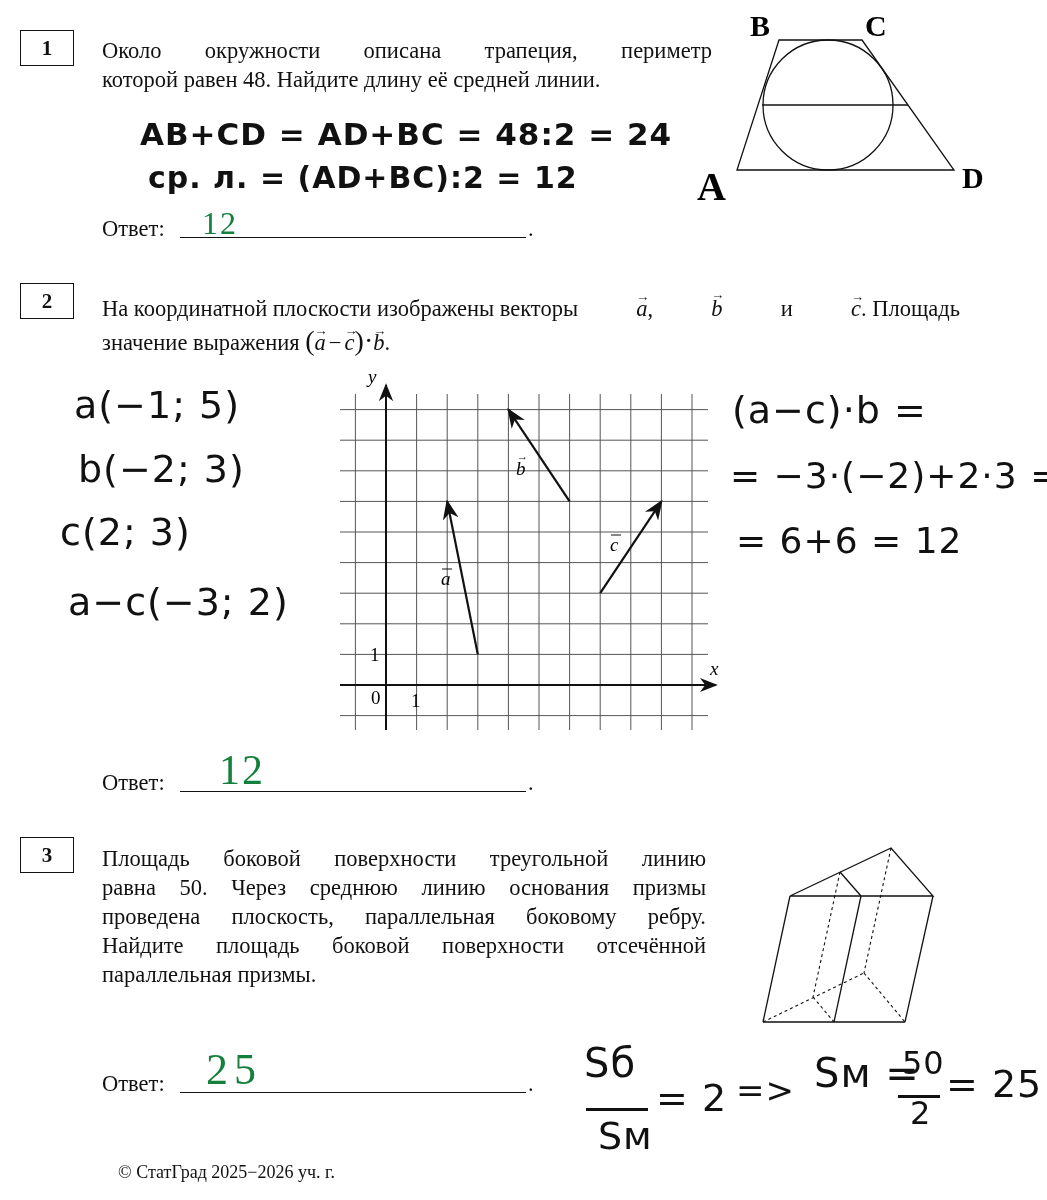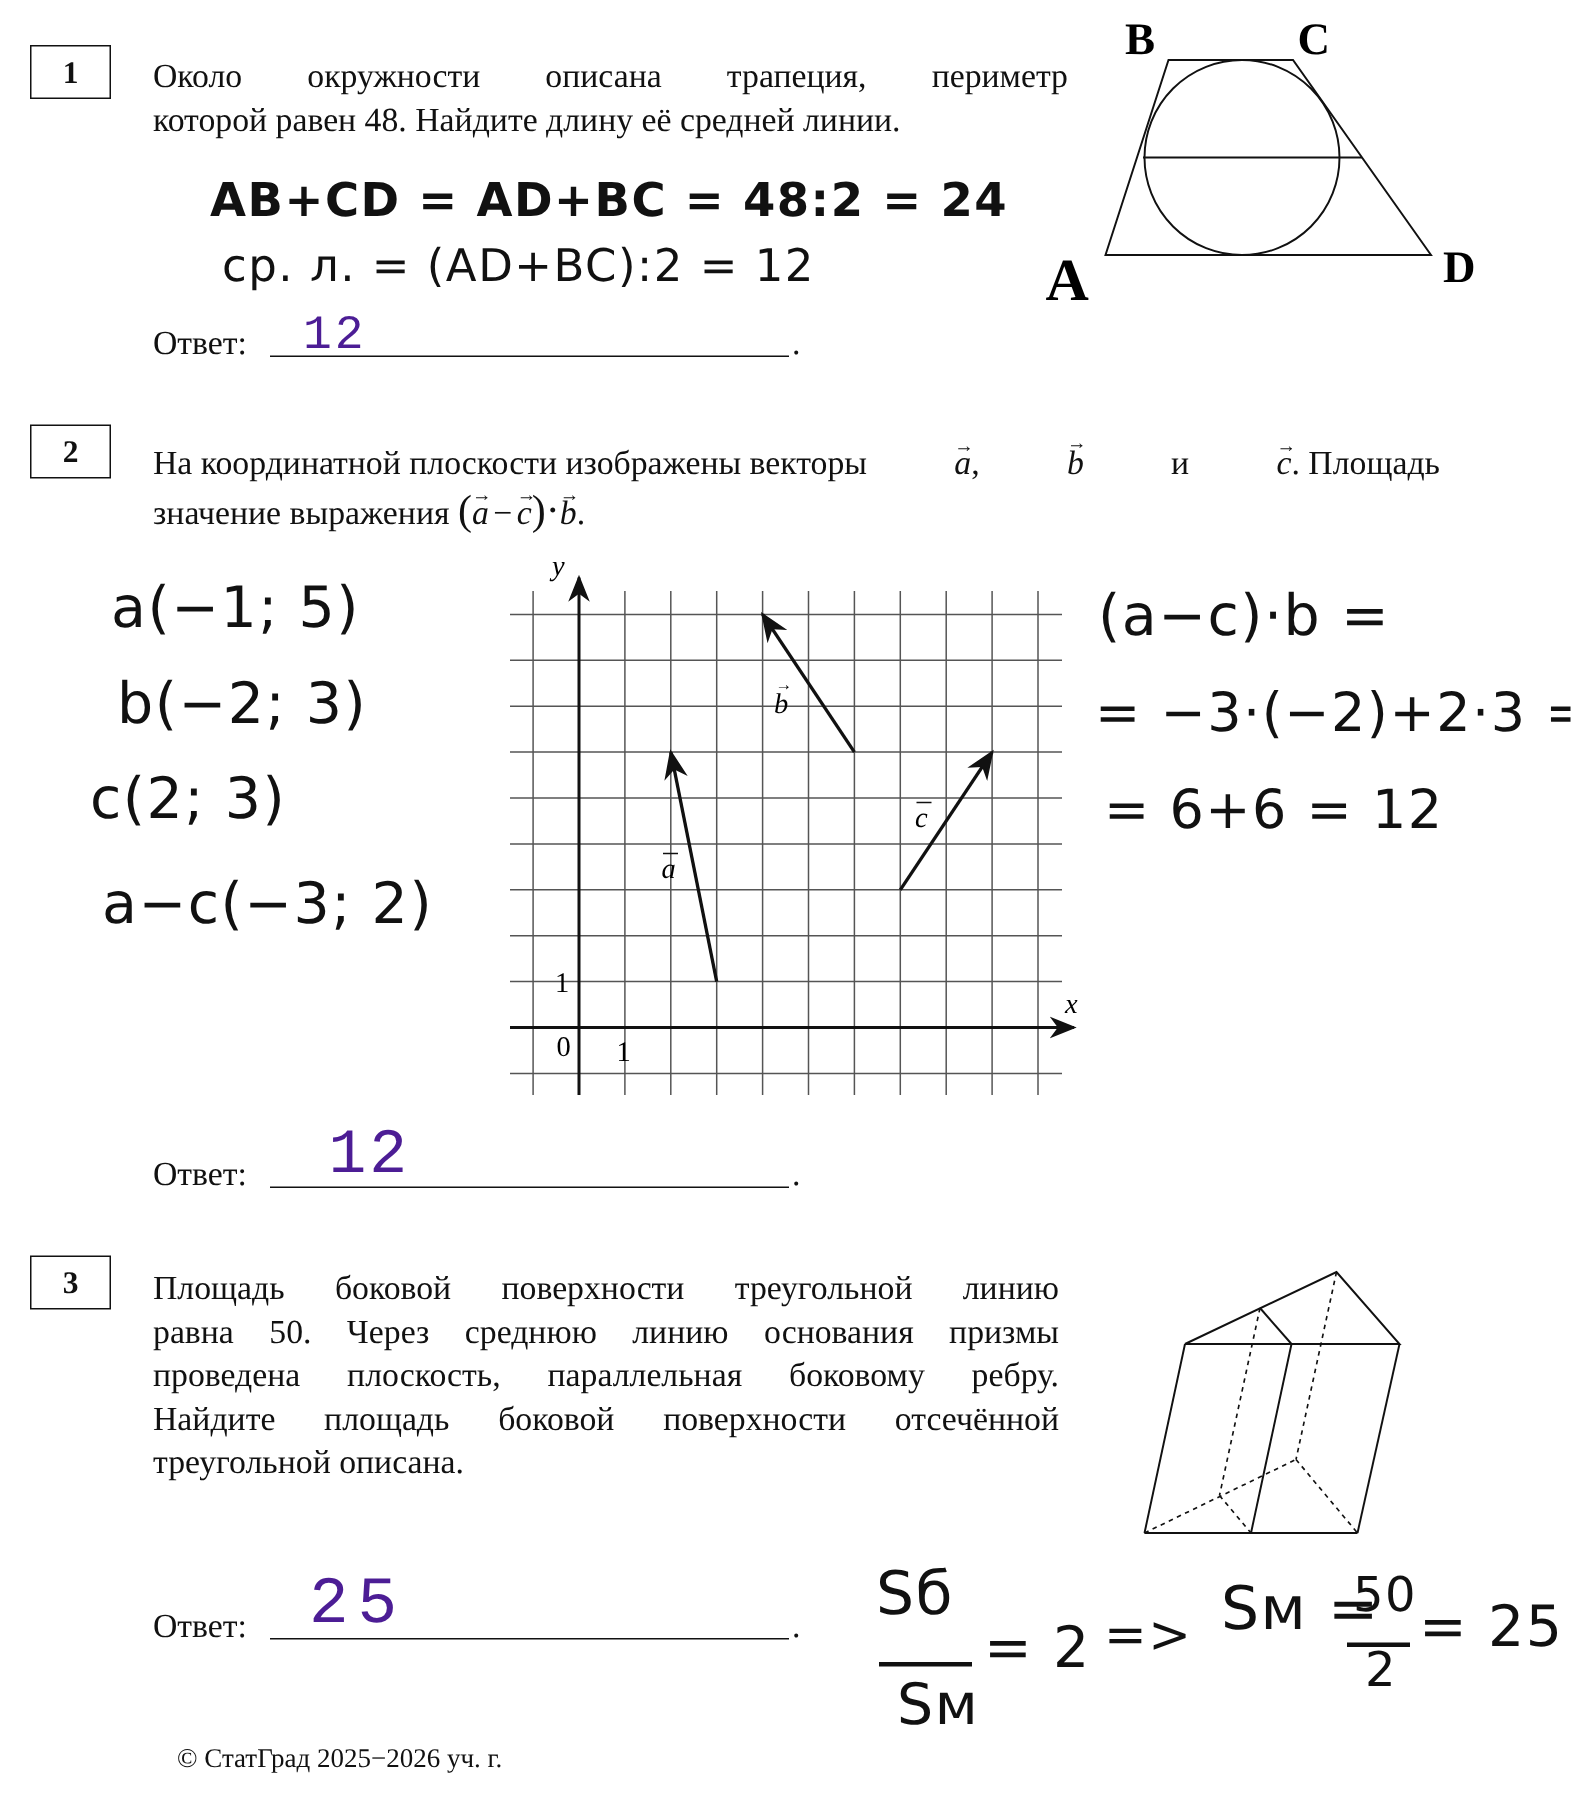--- a/index.html
+++ b/index.html
@@ -11,38 +11,38 @@
              display: flex; align-items: center; justify-content: center;
              font-family: "Liberation Serif", serif; }
   .task-text { position: absolute; left: 102px; font-size: 22.5px; line-height: 29px;
                text-align: justify; text-align-last: left; }
   .answer-row { position: absolute; left: 102px; font-size: 22.5px; height: 30px; width: 440px; }
   .answer-label { position: absolute; left: 0; bottom: 0; }
   .answer-line { position: absolute; left: 78px; bottom: 4px; width: 346px; border-bottom: 1.3px solid #111; }
   .answer-dot { position: absolute; left: 426px; bottom: 0; }
   .hand { font-family: "DejaVu Sans", sans-serif; position: absolute; color: #111;
           white-space: nowrap; letter-spacing: 1px; }
-  .hand-green { color: #4c1d95; font-family: Liberation Mono, monospace; position: absolute;
+  .hand-green { color: #15803d; font-family: Liberation Serif, serif; position: absolute;
                 white-space: nowrap; letter-spacing: 2px; }
   .vec { font-style: italic; position: relative; }
   .vec::before { content: "\2192"; position: absolute; top: -14px; left: 0; font-size: 13px; font-style: normal; }
   .footer { position: absolute; left: 118px; top: 1162px; font-size: 18px; }
   svg text { font-family: "Liberation Serif", serif; }
 </style>
 </head>
 <body>
 
 <div class="num-box" style="top:30px;">1</div>
 <div class="task-text" style="top:36px; width:610px;">
   <div style="text-align:justify; text-align-last:justify;">Около окружности описана трапеция, периметр</div>
   <div>которой равен 48. Найдите длину её средней линии.</div>
 </div>
 
 <div class="hand" style="left:140px; top:116px; font-size:31px; font-weight:bold;">AB+CD = AD+BC = 48:2 = 24</div>
-<div class="hand" style="left:148px; top:160px; font-size:30px; font-weight:normal;text-align:right;">ср. л. = (AD+BC):2 = 12</div>
+<div class="hand" style="left:148px; top:160px; font-size:30px; font-weight:bold;text-align:right;">ср. л. = (AD+BC):2 = 12</div>
 
 <div class="answer-row" style="top:212px;">
   <span class="answer-label">Ответ:</span>
   <span class="answer-line"></span>
   <span class="hand-green" style="left:100px; bottom:0px; font-size:32px;">12</span>
   <span class="answer-dot">.</span>
 </div>
 
 <svg class="abs" style="left:690px; top:0px;" width="357" height="220">
   <polygon points="89,40 172,40 264,170 47,170" fill="none" stroke="#111" stroke-width="1.3"></polygon>
@@ -137,21 +137,21 @@
   <span class="hand-green" style="left:117px; bottom:2px; font-size:42px;">12</span>
   <span class="answer-dot">.</span>
 </div>
 
 <div class="num-box" style="top:837px;">3</div>
 <div class="task-text" style="top:844px; width:604px;">
   <div style="text-align-last:justify;">Площадь боковой поверхности треугольной линию</div>
   <div style="text-align-last:justify;">равна 50. Через среднюю линию основания призмы</div>
   <div style="text-align-last:justify;">проведена плоскость, параллельная боковому ребру.</div>
   <div style="text-align-last:justify;">Найдите площадь боковой поверхности отсечённой</div>
-  <div>треугольной описана.</div>
+  <div>параллельная призмы.</div>
 </div>
 
 <svg class="abs" style="left:750px; top:830px;" width="200" height="200">
   <g stroke="#111" stroke-width="1.3" fill="none">
 
     <polyline points="40,66 141,18 183,66 40,66"></polyline>
     <line x1="90" y1="42" x2="111" y2="66"></line>
 
     <line x1="40" y1="66" x2="13" y2="192"></line>
     <line x1="111" y1="66" x2="84" y2="192"></line>

